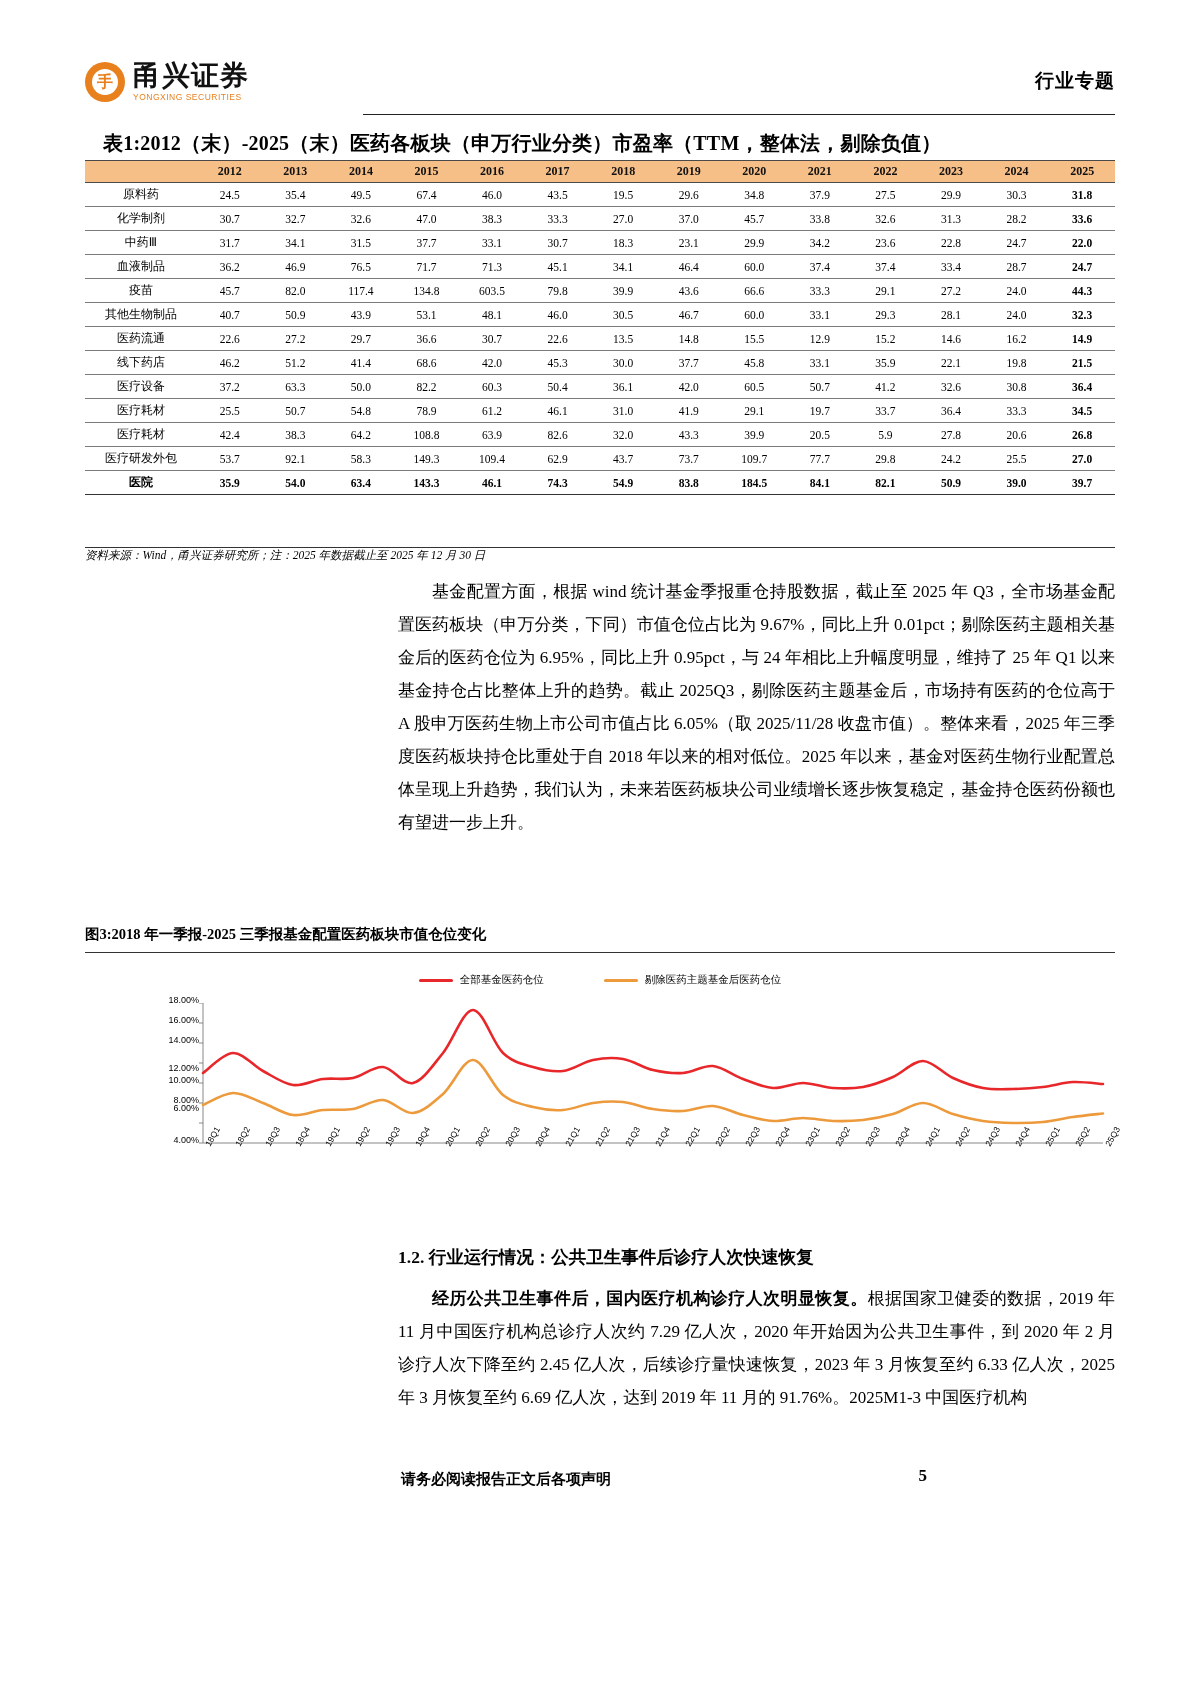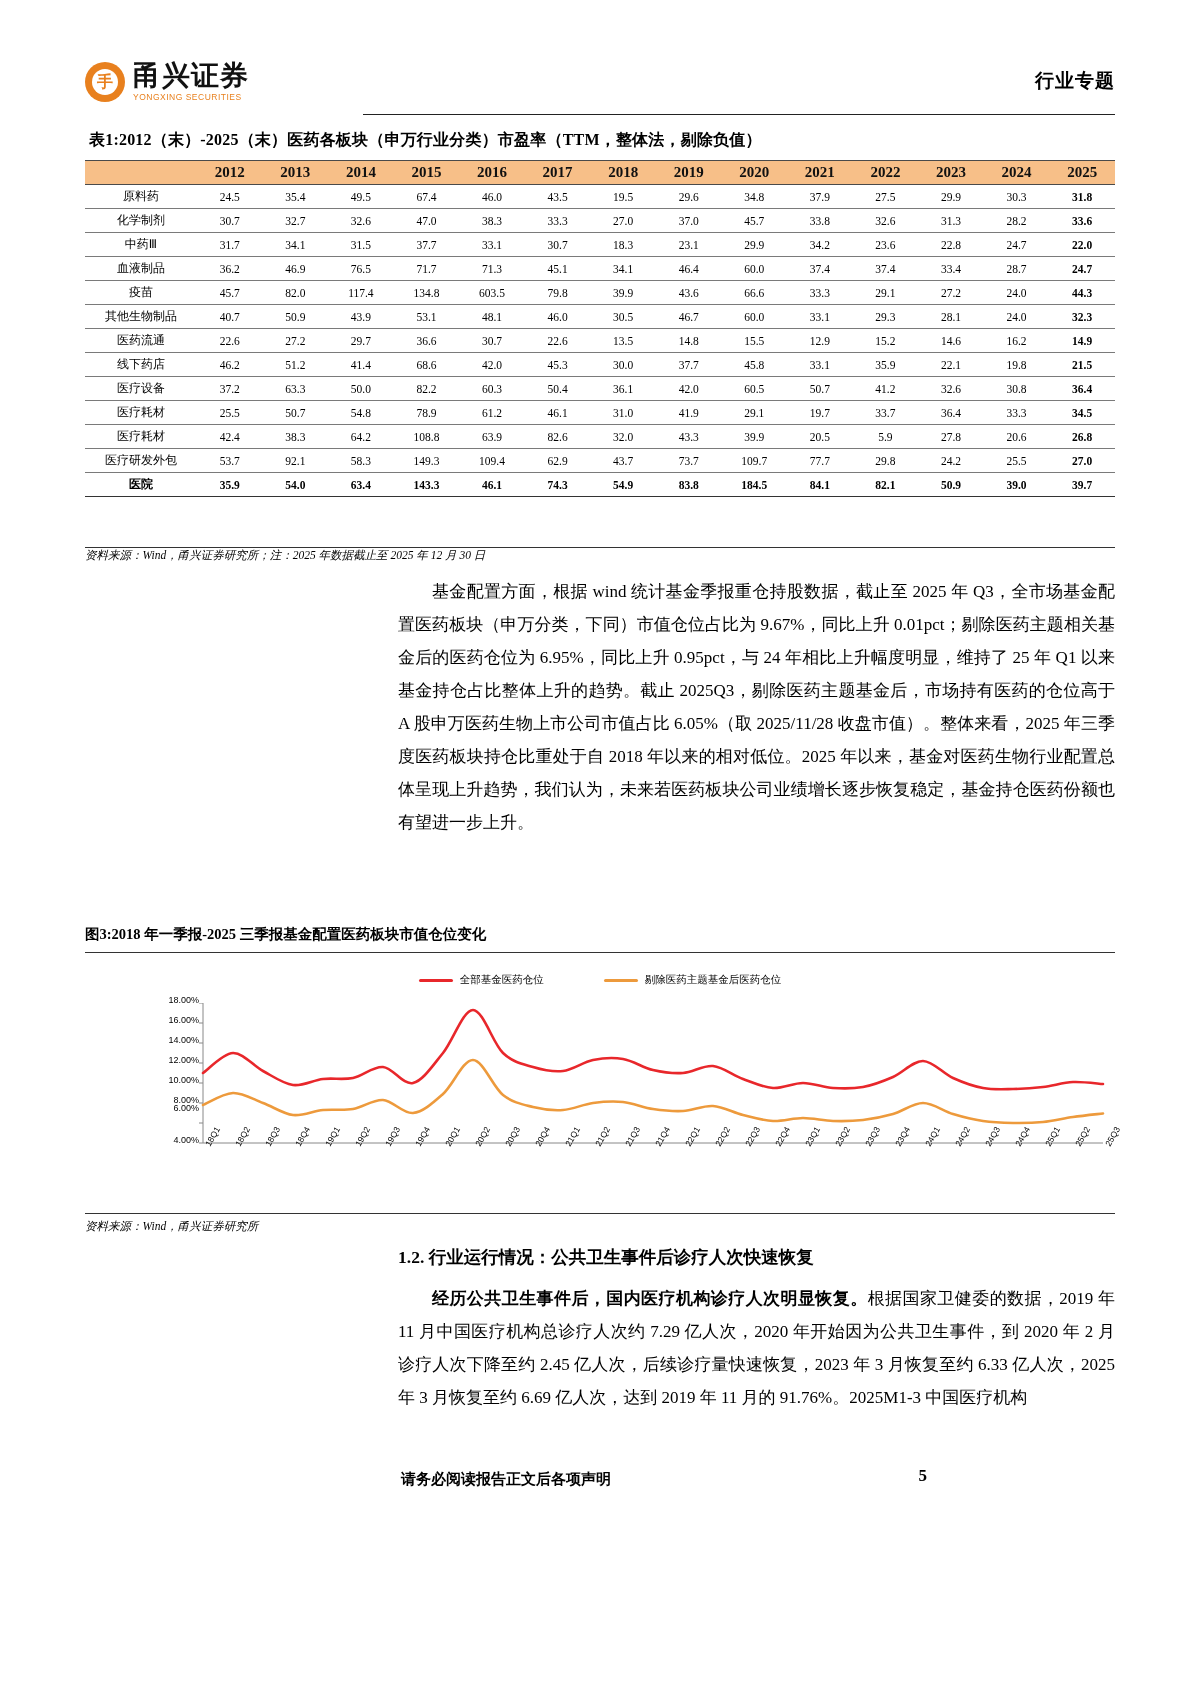--- a/index.html
+++ b/index.html
@@ -12,25 +12,25 @@
   .logo-mark{width:40px;height:40px;border-radius:50%;background:#e8801e;position:relative;display:inline-block;}
   .logo-mark::after{content:"";position:absolute;left:50%;top:50%;transform:translate(-50%,-50%);width:26px;height:26px;border-radius:50%;background:#fff;}
   .logo-mark::before{content:"手";position:absolute;left:50%;top:50%;transform:translate(-50%,-50%);z-index:2;font-size:16px;color:#e8801e;font-family:"Liberation Serif",serif;font-weight:bold;}
   .logo-txt{display:flex;flex-direction:column;line-height:1;}
   .logo-cn{font-size:28px;font-weight:bold;letter-spacing:1px;color:#111;font-family:"Liberation Sans",sans-serif;}
   .logo-en{font-size:8.5px;letter-spacing:.5px;color:#e8801e;margin-top:3px;font-family:"Liberation Sans",sans-serif;}
   .hdr-right{position:absolute;right:0;top:6px;font-size:19px;font-weight:bold;font-family:"Liberation Sans",sans-serif;letter-spacing:1px;}
   .hdr-rule{position:absolute;left:278px;right:0;top:52px;border-top:1.6px solid #222;}
 
   
-  .tbl-title{position:absolute;left:89px;top:130px;font-size:16px;font-weight:bold;letter-spacing:.2px;}
+  .tbl-title{position:absolute;left:103px;top:130px;font-size:20px;font-weight:bold;letter-spacing:.2px;}
   .tbl-wrap{position:absolute;left:85px;top:160px;width:1030px;}
   table.pe{border-collapse:collapse;width:1030px;font-size:11.5px;table-layout:fixed;}
   table.pe th,table.pe td{text-align:center;padding:3px 0;font-family:"Liberation Serif",serif;}
-  table.pe thead th{background:#f7bf88;font-weight:bold;font-size:15px;border-top:1px solid #4a4a4a;border-bottom:1px solid #4a4a4a;color:#111;}
+  table.pe thead th{background:#f7bf88;font-weight:bold;font-size:12px;border-top:1px solid #4a4a4a;border-bottom:1px solid #4a4a4a;color:#111;}
   table.pe tbody td{border-bottom:1px solid #7a7a7a;}
   table.pe tbody tr:last-child td{border-bottom:1.6px solid #333;border-top:1.6px solid #333;font-weight:bold;}
   table.pe .rowname{text-align:center;width:112px;font-size:12px;}
   table.pe td.last{font-weight:bold;}
   table.pe tbody tr:last-child td.last{font-weight:bold;}
   .tbl-src{position:absolute;left:85px;top:547px;width:1030px;border-top:1.4px solid #333;font-size:11.5px;font-style:italic;font-family:"Liberation Serif",serif;}
 
   
   .para{position:absolute;left:398px;width:717px;font-size:17px;line-height:33px;text-align:justify;text-justify:inter-ideograph;text-indent:2em;font-family:"Liberation Serif",serif;}
   #p1{top:575px;}
@@ -336,21 +336,21 @@
         </div>
         <div class="legend-item">
           <span class="legend-line" style="background: rgb(237, 154, 60);"></span>
           <span>剔除医药主题基金后医药仓位</span>
         </div>
       </div>
     <div class="ylabels" id="ylabels">
         <div class="ylab" style="top: 0px;">18.00%</div>
         <div class="ylab" style="top: 20px;">16.00%</div>
         <div class="ylab" style="top: 40px;">14.00%</div>
-        <div class="ylab" style="top: 60px;">12.00%</div>
+        <div class="ylab" style="top: 68px;">12.00%</div>
         <div class="ylab" style="top: 80px;">10.00%</div>
         <div class="ylab" style="top: 100px;">8.00%</div>
         <div class="ylab" style="top: 108px;">6.00%</div>
         <div class="ylab" style="top: 140px;">4.00%</div>
       </div>
     <div class="plot" id="plot"><svg width="1030" height="180">
           <path d="M 118 0 L 118 140 L 1018 140" fill="none" stroke="#888" stroke-width="1"></path>
           <line x1="114" x2="118" y1="140" y2="140" stroke="#888" stroke-width="1"></line>
           <line x1="114" x2="118" y1="120" y2="120" stroke="#888" stroke-width="1"></line>
           <line x1="114" x2="118" y1="100" y2="100" stroke="#888" stroke-width="1"></line>
@@ -389,20 +389,19 @@
         <div class="xlab" style="left: 690px; top: 2px;">23Q4</div>
         <div class="xlab" style="left: 720px; top: 2px;">24Q1</div>
         <div class="xlab" style="left: 750px; top: 2px;">24Q2</div>
         <div class="xlab" style="left: 780px; top: 2px;">24Q3</div>
         <div class="xlab" style="left: 810px; top: 2px;">24Q4</div>
         <div class="xlab" style="left: 840px; top: 2px;">25Q1</div>
         <div class="xlab" style="left: 870px; top: 2px;">25Q2</div>
         <div class="xlab" style="left: 900px; top: 2px;">25Q3</div>
       </div>
   </div>
-  <div class="fig-src">资料来源：Wind，甬兴证券研究所</div>
 
   <div class="sec-head">1.2. 行业运行情况：公共卫生事件后诊疗人次快速恢复</div>
   <div class="para" id="p2"><span class="b">经历公共卫生事件后，国内医疗机构诊疗人次明显恢复。</span><span>根据国家卫健委的数据，2019 年 11 月中国医疗机构总诊疗人次约 7.29 亿人次，2020 年开始因为公共卫生事件，到 2020 年 2 月诊疗人次下降至约 2.45 亿人次，后续诊疗量快速恢复，2023 年 3 月恢复至约 6.33 亿人次，2025 年 3 月恢复至约 6.69 亿人次，达到 2019 年 11 月的 91.76%。2025M1-3 中国医疗机构</span></div>
 
   <div class="footer">请务必阅读报告正文后各项声明</div>
   <div class="pageno">5</div>
 </div>
 
 </body></html>

